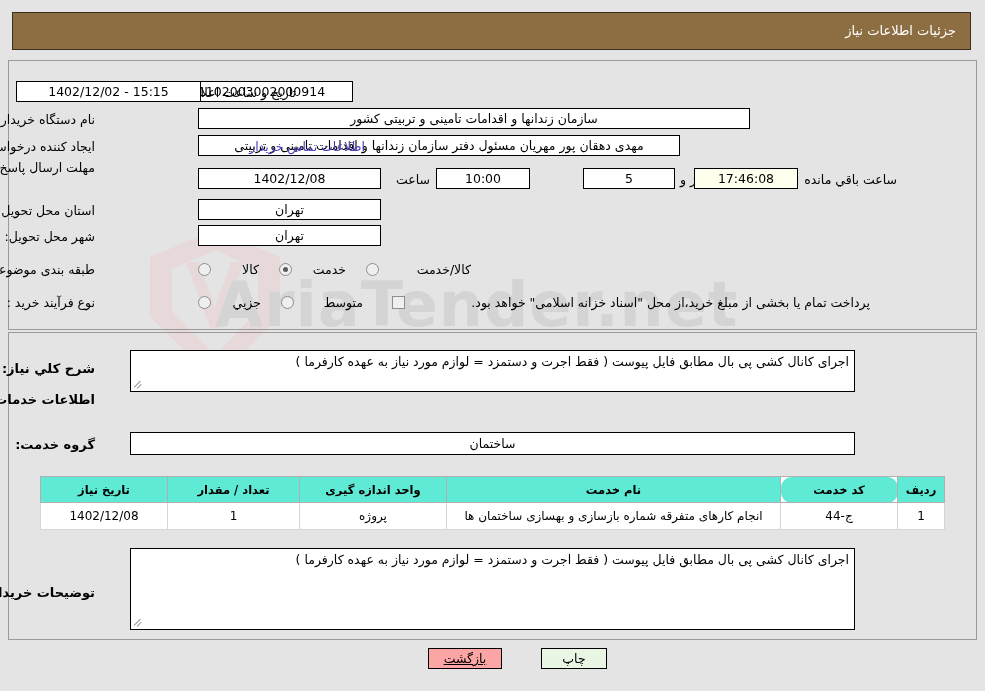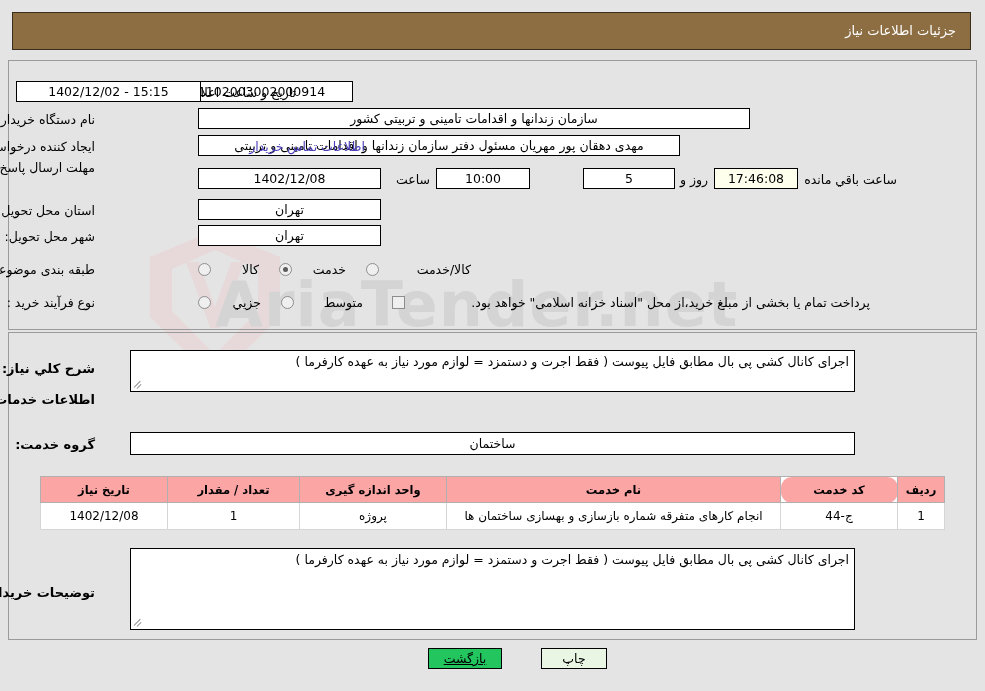--- a/index.html
+++ b/index.html
@@ -199,21 +199,21 @@
     z-index: 2;
   }
   table.grid {
     width: 100%;
     border-collapse: collapse;
     font-size: 12px;
     background: #fff;
     direction: rtl;
   }
   table.grid th {
-    background: #fca5a5;
+    background: #5eead4;
     border: 1px solid #b0b0b0;
     height: 25px;
     font-weight: bold;
     font-size: 11.5px;
     color: #000;
     padding: 0 4px;
   }
   table.grid td {
     background: #ffffff;
     border: 1px solid #d6d6d6;
@@ -229,21 +229,21 @@
     box-sizing: border-box;
     border: 1px solid #000;
     height: 21px;
     line-height: 19px;
     text-align: center;
     font-size: 12.5px;
     cursor: pointer;
     z-index: 3;
   }
   .btn-print { background: #eaf6e4; }
-  .btn-back  { background: #22c55e; text-decoration: underline; }
+  .btn-back  { background: #fca5a5; text-decoration: underline; }
 </style>
 </head>
 <body>
 
 <div class="watermark">
   <div class="wm-shield"></div>
   <div class="wm-shield-inner"></div>
   <div class="wm-v"></div>
   <div class="wm-text">AriaTender.net</div>
 </div>
@@ -266,21 +266,21 @@
 <div class="lbl" style="right:890px; top:139px;">ایجاد کننده درخواست:</div>
 <div class="fld r" style="right:305px; top:135px; width:482px;">مهدی  دهقان پور مهریان مسئول دفتر سازمان زندانها و اقدامات تامینی و تربیتی</div>
 <div class="link" style="right:620px; top:139px;">اطلاعات تماس خریدار</div>
 
 <div class="lbl" style="right:890px; top:160px; width:84px;">مهلت ارسال پاسخ: تا تاریخ:</div>
 <div class="fld c" style="right:604px; top:168px; width:183px;">1402/12/08</div>
 <div class="plain" style="right:555px; top:172px;">ساعت</div>
 <div class="fld c" style="right:455px; top:168px; width:94px;">10:00</div>
 <div class="fld c" style="right:310px; top:168px; width:92px;">5</div>
 <div class="plain" style="right:277px; top:172px;">روز و</div>
-<div class="fld c cream" style="right:187px; top:168px; width:84px;">17:46:08</div>
+<div class="fld c cream" style="right:187px; top:168px; width:104px;">17:46:08</div>
 <div class="plain" style="right:88px; top:172px;">ساعت باقي مانده</div>
 
 <div class="lbl" style="right:890px; top:203px;">استان محل تحویل:</div>
 <div class="fld r" style="right:604px; top:199px; width:183px;">تهران</div>
 
 <div class="lbl" style="right:890px; top:229px;">شهر محل تحویل:</div>
 <div class="fld r" style="right:604px; top:225px; width:183px;">تهران</div>
 
 <div class="lbl" style="right:890px; top:262px;">طبقه بندی موضوعی:</div>
 <div class="radio" style="right:774px; top:263px;"></div>

